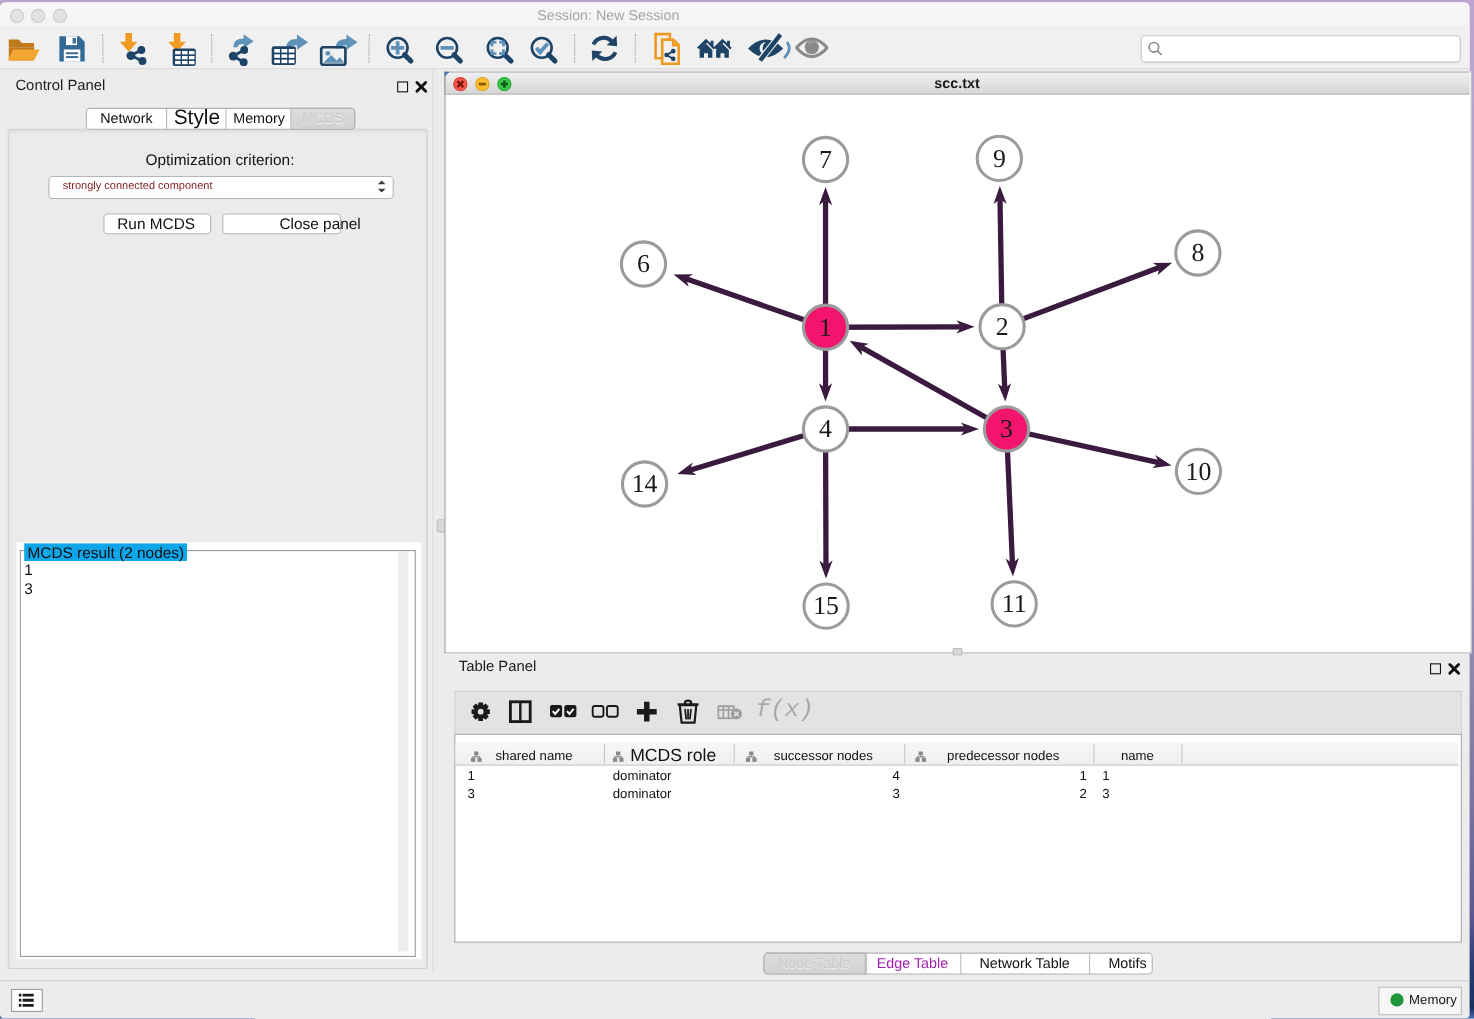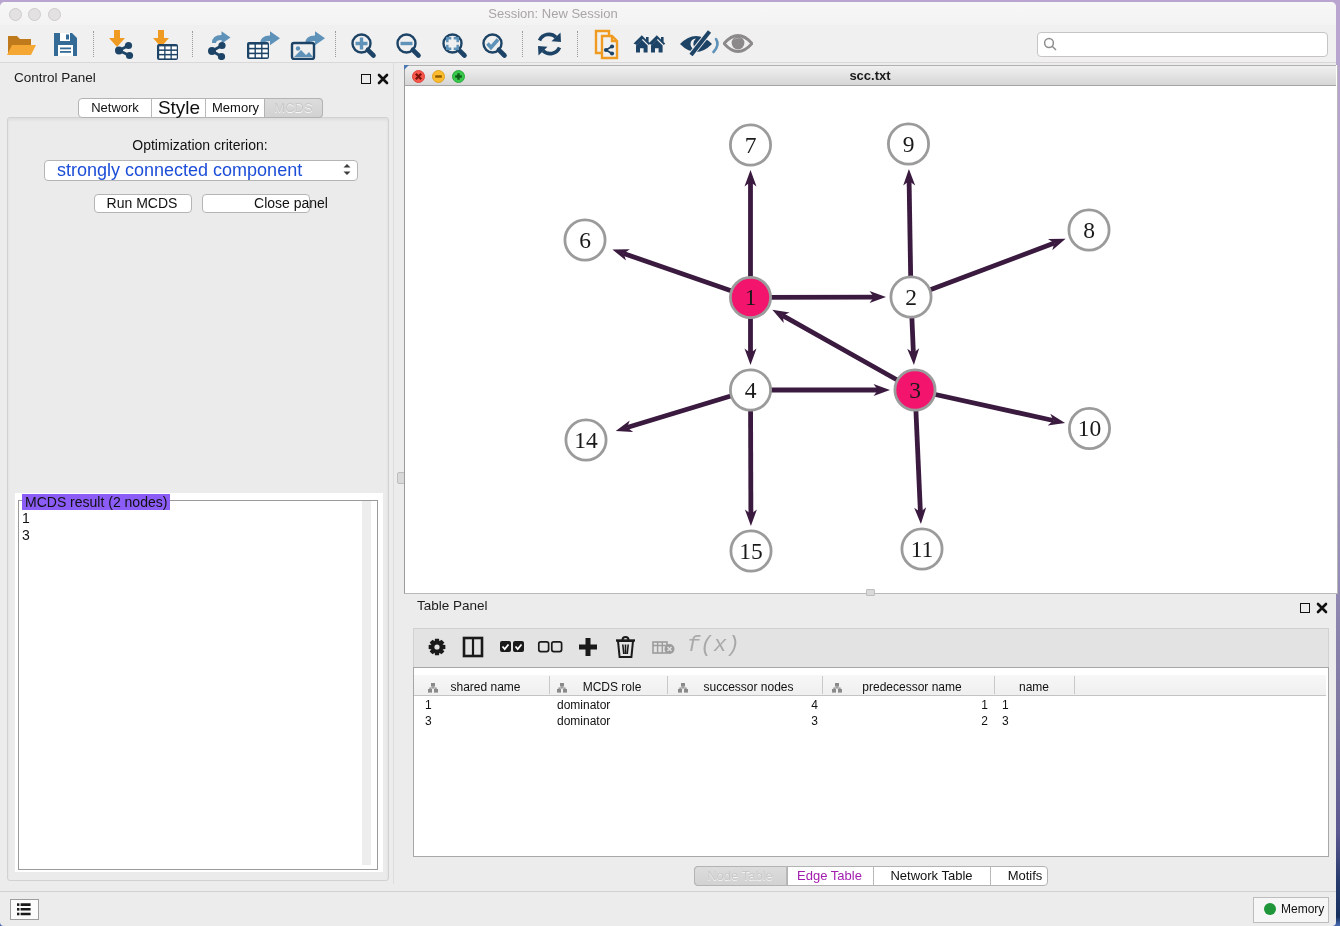--- a/index.html
+++ b/index.html
@@ -170,34 +170,34 @@
 <div class="abs" style="left:264px;top:98px;width:57px;height:18px;background:linear-gradient(#dcdcdc,#d2d2d2);border:1px solid #b3b3b3;border-radius:0 4px 4px 0;"></div>
 <div class="abs" style="left:151px;top:98px;width:0;height:20px;border-left:1px solid #b9b9b9;"></div>
 <div class="abs" style="left:205px;top:98px;width:0;height:20px;border-left:1px solid #b9b9b9;"></div>
 <div class="txt" style="left:78px;top:98px;width:74px;text-align:center;font-size:13px;line-height:20px;color:#111;">Network</div>
 <div class="txt" style="left:152px;top:98px;width:54px;text-align:center;font-size:19px;line-height:20px;color:#111;">Style</div>
 <div class="txt" style="left:206px;top:98px;width:59px;text-align:center;font-size:13px;line-height:20px;color:#111;">Memory</div>
 <div class="txt" style="left:265px;top:98px;width:57px;text-align:center;font-size:13px;line-height:20px;color:#c9c9c9;text-shadow:0 1px 0 #f5f5f5;">MCDS</div>
 
 <div class="txt" style="left:44px;top:137px;width:312px;text-align:center;font-size:14px;color:#111;">Optimization criterion:</div>
 <div class="abs" style="left:44px;top:160px;width:312px;height:19px;background:#fff;border:1px solid #b5b5b5;border-radius:4px;"></div>
-<div class="txt" style="left:57px;top:160px;font-size:18px;line-height:20px;color:#1d4ed8;text-align:center;">strongly connected component</div>
+<div class="txt" style="left:57px;top:160px;font-size:10px;line-height:20px;color:#7f1d1d;text-align:center;">strongly connected component</div>
 <svg class="abs" style="left:342px;top:163px;" width="10" height="13" viewBox="0 0 10 13">
     <path d="M1.5,4.5 L5,1 L8.5,4.5 Z" fill="#3c3c3c"></path>
     <path d="M1.5,8.5 L5,12 L8.5,8.5 Z" fill="#3c3c3c"></path>
   </svg>
 <div class="abs" style="left:94px;top:194px;width:96px;height:17px;background:#fff;border:1px solid #b5b5b5;border-radius:4px;"></div>
 <div class="txt" style="left:94px;top:194px;width:96px;text-align:center;font-size:14px;line-height:18px;color:#111;">Run MCDS</div>
 <div class="abs" style="left:202px;top:194px;width:106px;height:17px;background:#fff;border:1px solid #b5b5b5;border-radius:4px;"></div>
 <div class="txt" style="left:202px;top:194px;width:106px;text-align:center;font-size:14px;line-height:18px;color:#111;margin-left:36px;">Close panel</div>
 
 <div class="abs" style="left:15px;top:493px;width:368px;height:379px;background:#fff;"></div>
 <div class="abs" style="left:18px;top:500px;width:358px;height:368px;border:1px solid #9a9a9a;"></div>
 <div class="abs" style="left:362px;top:501px;width:9px;height:364px;background:#ededed;"></div>
-<div class="txt" style="left:22px;top:494px;background:#8b5cf6;padding:0 3px;font-size:14px;color:#111;">MCDS result (2 nodes)</div>
+<div class="txt" style="left:22px;top:494px;background:#0ea5e9;padding:0 3px;font-size:14px;color:#111;">MCDS result (2 nodes)</div>
 <div class="txt" style="left:22px;top:510px;font-size:14px;color:#111;">1</div>
 <div class="txt" style="left:22px;top:527px;font-size:14px;color:#111;">3</div>
 
 <div class="abs" style="left:393px;top:62px;width:0;height:822px;border-left:1px solid #dedcdc;"></div>
 <div class="abs" style="left:397px;top:472px;width:6px;height:10px;background:#d9d9d9;border:1px solid #bdbdbd;border-radius:2px;"></div>
 
 <div class="abs" style="left:404px;top:65px;width:932px;height:528px;background:#fff;border-left:1px solid #9c9c9c;border-right:1px solid #b9b9b9;border-bottom:1px solid #b9b9b9;"></div>
 <div class="abs" style="left:404px;top:65px;width:932px;height:21px;background:linear-gradient(#f0f0f0,#d6d6d6);border-left:1px solid #9c9c9c;border-top:1px solid #b0b0b0;border-bottom:1px solid #a5a5a5;box-sizing:border-box;"></div>
 <div class="txt" style="left:404px;top:65px;width:932px;text-align:center;font-size:13px;font-weight:bold;line-height:21px;color:#1b1b1b;">scc.txt</div>
 <div class="tl" style="left:412px;top:70px;width:11px;height:11px;background:#f8574c;border:1px solid #dd4238;"></div>
@@ -308,25 +308,25 @@
     <rect x="1" y="1" width="14" height="11" fill="none" stroke="#9c9c9c" stroke-width="1.6"></rect>
     <path d="M1,4.5 h14 M5.6,1 v11 M10.3,1 v11" stroke="#9c9c9c" stroke-width="1.4"></path>
     <circle cx="17.5" cy="8" r="5" fill="#9c9c9c"></circle>
     <path d="M15.5,6 l4,4 M19.5,6 l-4,4" stroke="#e4e3e3" stroke-width="1.4"></path>
   </svg>
 <div class="txt" style="left:687px;top:633px;font-family:Liberation Mono, monospace;font-style:italic;font-size:22px;color:#a9a9a9;">f(x)</div>
 <div class="abs" style="left:414px;top:675px;width:912px;height:20px;background:linear-gradient(#f7f7f7,#efefef);border-bottom:1px solid #c3c3c3;"></div>
 <div class="abs" style="left:549px;top:676px;width:0;height:18px;border-left:1px solid #c9c9c9;"></div>
 <div class="txt" style="left:414px;top:678px;width:135px;text-align:center;text-indent:8px;font-size:12px;line-height:19px;color:#111;">shared name</div>
 <div class="abs" style="left:667px;top:676px;width:0;height:18px;border-left:1px solid #c9c9c9;"></div>
-<div class="txt" style="left:549px;top:678px;width:118px;text-align:center;text-indent:8px;font-size:12px;line-height:19px;color:#111;">MCDS role</div>
+<div class="txt" style="left:549px;top:678px;width:118px;text-align:center;text-indent:8px;font-size:16px;line-height:19px;color:#111;">MCDS role</div>
 <div class="abs" style="left:822px;top:676px;width:0;height:18px;border-left:1px solid #c9c9c9;"></div>
 <div class="txt" style="left:667px;top:678px;width:155px;text-align:center;text-indent:8px;font-size:12px;line-height:19px;color:#111;">successor nodes</div>
 <div class="abs" style="left:994px;top:676px;width:0;height:18px;border-left:1px solid #c9c9c9;"></div>
-<div class="txt" style="left:822px;top:678px;width:172px;text-align:center;text-indent:8px;font-size:12px;line-height:19px;color:#111;">predecessor name</div>
+<div class="txt" style="left:822px;top:678px;width:172px;text-align:center;text-indent:8px;font-size:12px;line-height:19px;color:#111;">predecessor nodes</div>
 <div class="abs" style="left:1074px;top:676px;width:0;height:18px;border-left:1px solid #c9c9c9;"></div>
 <div class="txt" style="left:994px;top:678px;width:80px;text-align:center;text-indent:0px;font-size:12px;line-height:19px;color:#111;">name</div>
 <svg class="abs" style="left:428px;top:683px;" width="10" height="10" viewBox="0 0 10 10">
     <g fill="#8a8a8a">
       <rect x="3" y="0" width="4" height="3.6"></rect>
       <rect x="0" y="6" width="4" height="3.6"></rect>
       <rect x="6" y="6" width="4" height="3.6"></rect>
       <path d="M5,3.6 v1.6 M2,6 v-1 h6 v1" stroke="#8a8a8a" stroke-width="1.2" fill="none"></path>
     </g>
   </svg>

